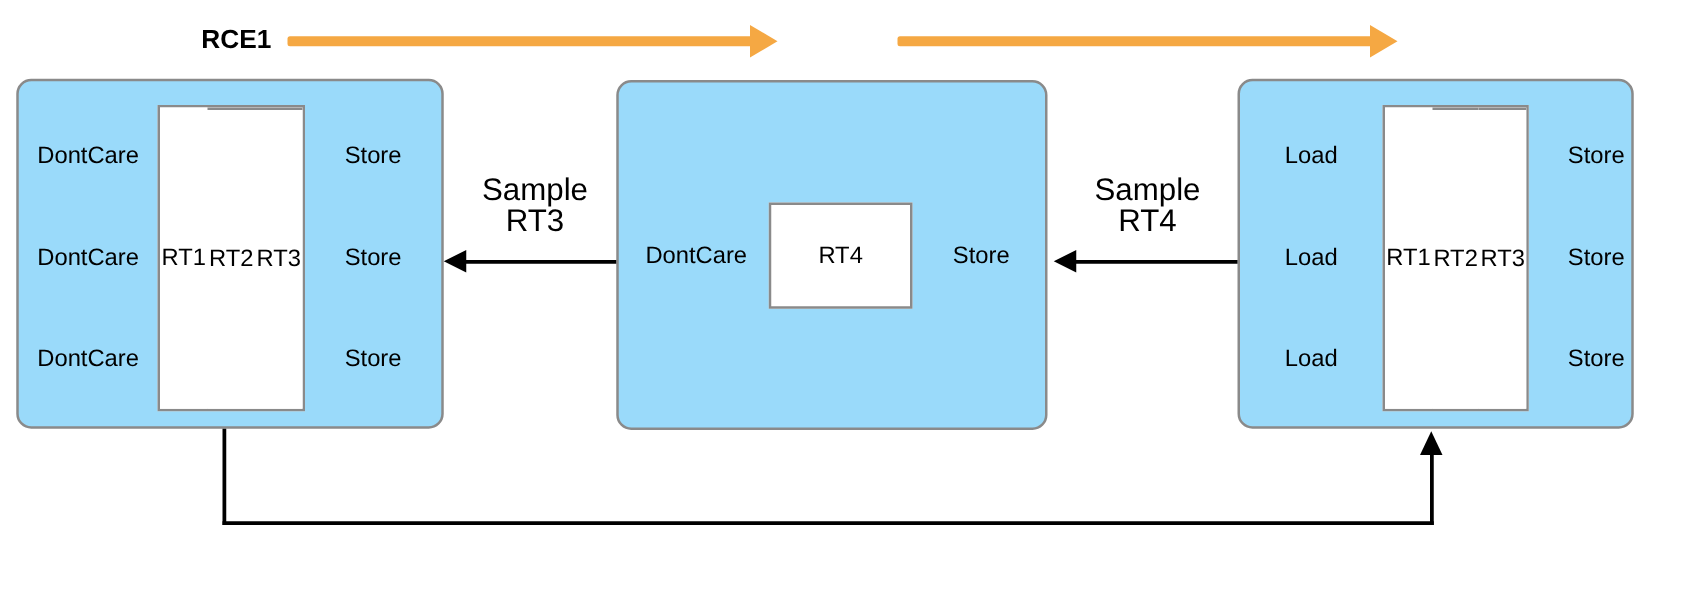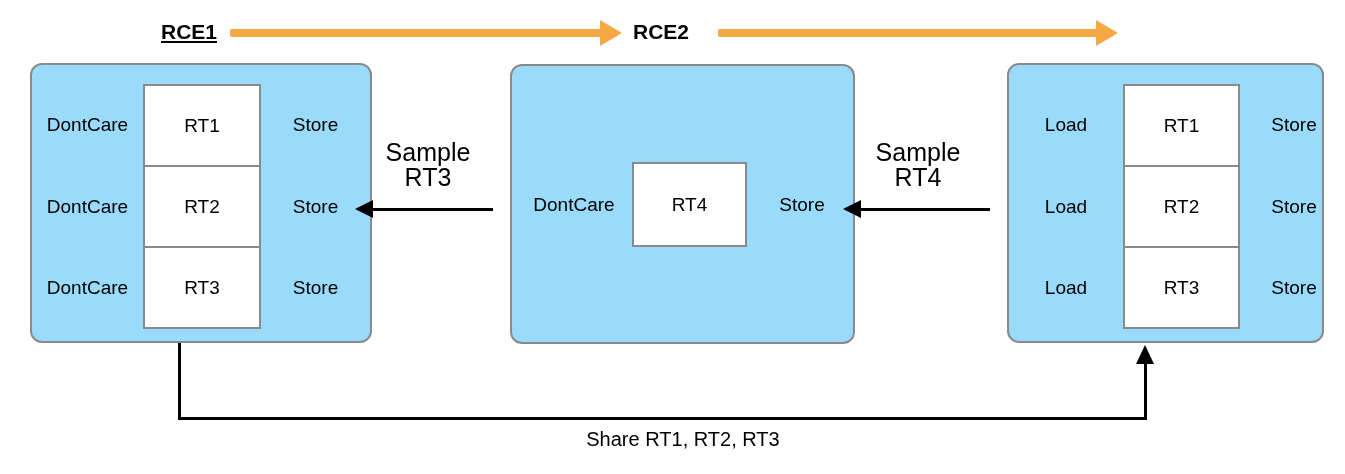--- a/index.html
+++ b/index.html
@@ -16,25 +16,25 @@
   
   .rce-title{position:absolute;width:110px;text-align:center;font-size:21px;font-weight:bold;line-height:24px;}
 
   
   .flow{position:absolute;height:26px;}
   .flow-shaft{position:absolute;left:0;right:16px;top:9px;height:8px;background:var(--orange);border-radius:2px;}
   .flow-head{position:absolute;right:0;top:0;width:0;height:0;
     border-top:13px solid transparent;border-bottom:13px solid transparent;border-left:22px solid var(--orange);}
 
   
-  .block{position:absolute;background:var(--fill);border:2px solid var(--stroke);border-radius:12px;margin-left:17px;}
+  .block{position:absolute;background:var(--fill);border:2px solid var(--stroke);border-radius:12px;}
   .col{position:absolute;top:19px;height:245px;display:flex;flex-direction:column;}
   .col .cell{flex:1;display:flex;align-items:center;justify-content:center;font-size:19px;}
   .stack{position:absolute;top:19px;height:245px;background:#fff;border:2px solid var(--stroke);
-    display:flex;flex-direction:column;}
+    display:flex;flex-direction:row;}
   .stack .rt-cell{flex:1;display:flex;align-items:center;justify-content:center;font-size:19px;background:#fff;}
   .stack .rt-cell + .rt-cell{border-top:2px solid var(--stroke);}
 
   
   .rt4-box{position:absolute;background:#fff;border:2px solid var(--stroke);
     display:flex;align-items:center;justify-content:center;font-size:19px;}
   .side-label{position:absolute;font-size:19px;display:flex;align-items:center;justify-content:center;}
 
   
   .sample-shaft{position:absolute;height:3px;background:var(--line);}
@@ -47,26 +47,25 @@
   .share-h{position:absolute;height:3px;background:var(--line);}
   .share-head-up{position:absolute;width:0;height:0;
     border-left:9px solid transparent;border-right:9px solid transparent;border-bottom:19px solid var(--line);}
   .share-label{position:absolute;width:300px;text-align:center;font-size:20px;}
 </style>
 </head>
 <body>
 
 <div class="canvas">
 
-  <div class="rce-title" style="left:134px;top:20px;text-decoration:underline;">RCE1</div>
+  <div class="rce-title" style="left:134px;top:20px;">RCE1</div>
   <div class="flow" style="left:230px;top:20px;width:392px;">
     <div class="flow-shaft"></div>
     <div class="flow-head"></div>
   </div>
-  <div class="rce-title" style="left:606px;top:20px;">RCE2</div>
   <div class="flow" style="left:718px;top:20px;width:400px;">
     <div class="flow-shaft"></div>
     <div class="flow-head"></div>
   </div>
 
   <div class="block" style="left:13px;top:63px;width:342px;height:280px;">
     <div class="col" style="left:0;width:111px;">
       <div class="cell">DontCare</div>
       <div class="cell">DontCare</div>
       <div class="cell">DontCare</div>
@@ -118,15 +117,14 @@
     <div>Sample</div>
     <div>RT4</div>
   </div>
   <div class="sample-shaft" style="left:856px;top:208px;width:134px;"></div>
   <div class="sample-head-left" style="left:843px;top:200px;"></div>
 
   <div class="share-v" style="left:178px;top:343px;height:77px;"></div>
   <div class="share-h" style="left:178px;top:417px;width:969px;"></div>
   <div class="share-v" style="left:1144px;top:362px;height:58px;"></div>
   <div class="share-head-up" style="left:1136px;top:345px;"></div>
-  <div class="share-label" style="left:533px;top:428px;">Share RT1, RT2, RT3</div>
 
 </div>
 
 </body></html>

